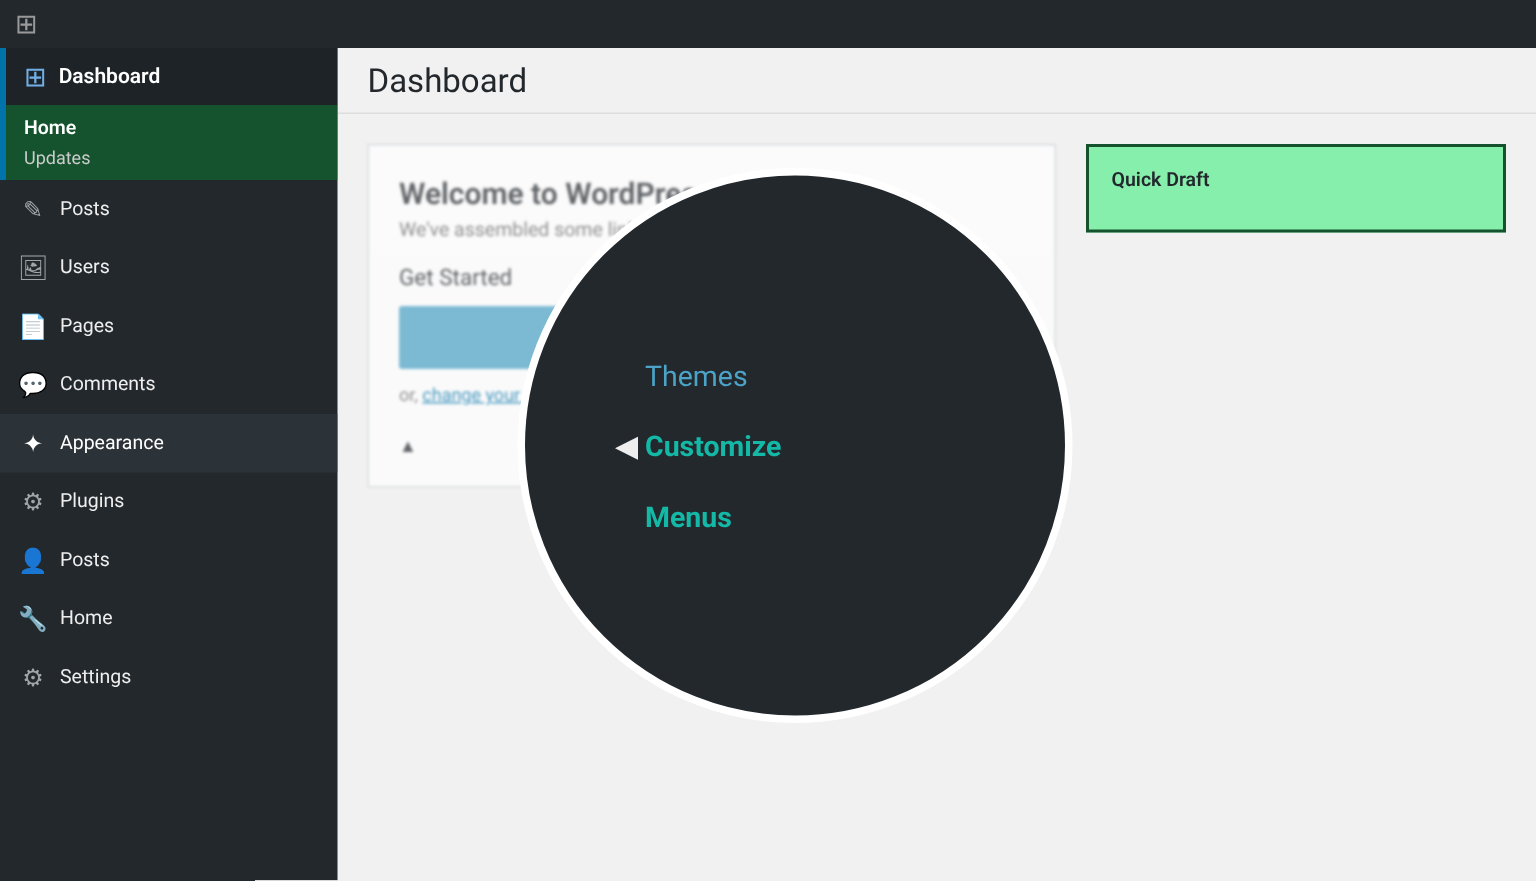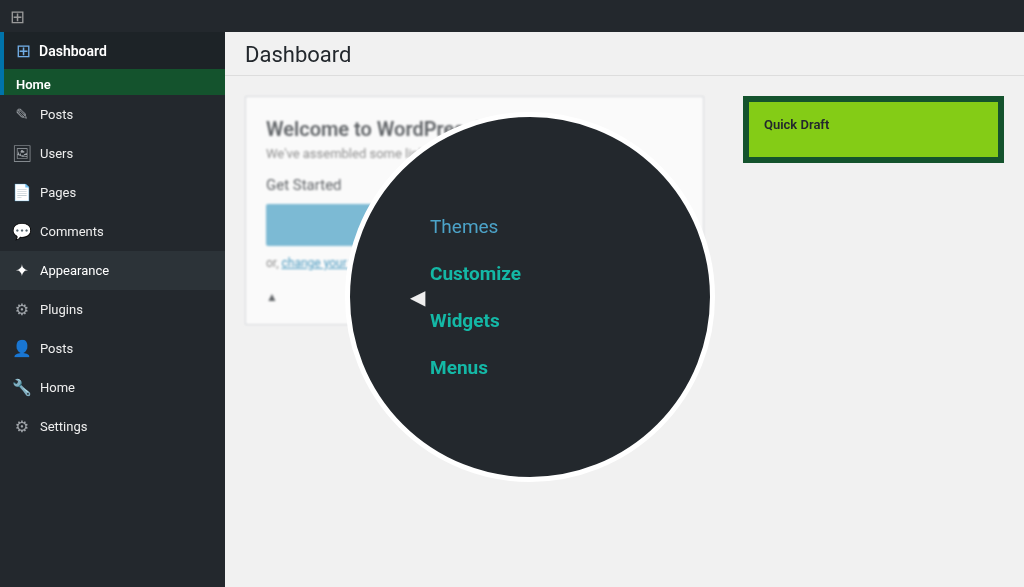--- a/index.html
+++ b/index.html
@@ -230,24 +230,23 @@
       left: 60px;
       top: 50%;
       transform: translateY(-50%);
       color: #eee;
       font-size: 20px;
       z-index: 101;
     }
 
     
     .quick-draft-panel {
-      background: #84cc16;
-      border: 6px solid #14532d;
+      background: #86efac;
+      border: 2px solid #14532d;
       padding: 15px;
-      margin-left: 19px;
     }
     .quick-draft-title {
       font-size: 13px;
       font-weight: 600;
       color: #23282d;
       margin-bottom: 10px;
     }
     .quick-draft-input {
       width: 100%;
       border: 1px solid #ddd;
@@ -274,20 +273,21 @@
 
   <div class="sidebar">
 
     <div class="sidebar-header">
       <span class="sidebar-header-icon">⊞</span>
       <span class="sidebar-header-label">Dashboard</span>
     </div>
 
     <div class="home-section">
       <div class="home-label">Home</div>
+      <div class="updates-label">Updates</div>
     </div>
 
     <div>
       <div class="sidebar-item">
         <span class="sidebar-item-icon">✎</span>
         <span>Posts</span>
       </div>
       <div class="sidebar-item">
         <span class="sidebar-item-icon">🖼</span>
         <span>Users</span>
@@ -350,18 +350,17 @@
           <div class="quick-draft-title">Quick Draft</div>
         </div>
       </div>
     </div>
 
     <div class="flyout-overlay">
       <div class="circle-mask">
         <span class="flyout-arrow">◀</span>
         <div class="flyout-menu-item highlighted">Themes</div>
         <div class="flyout-menu-item normal">Customize</div>
-        <div class="flyout-menu-item normal">Widgets</div>
         <div class="flyout-menu-item normal">Menus</div>
       </div>
     </div>
   </div>
 </div>
 
 </body></html>

